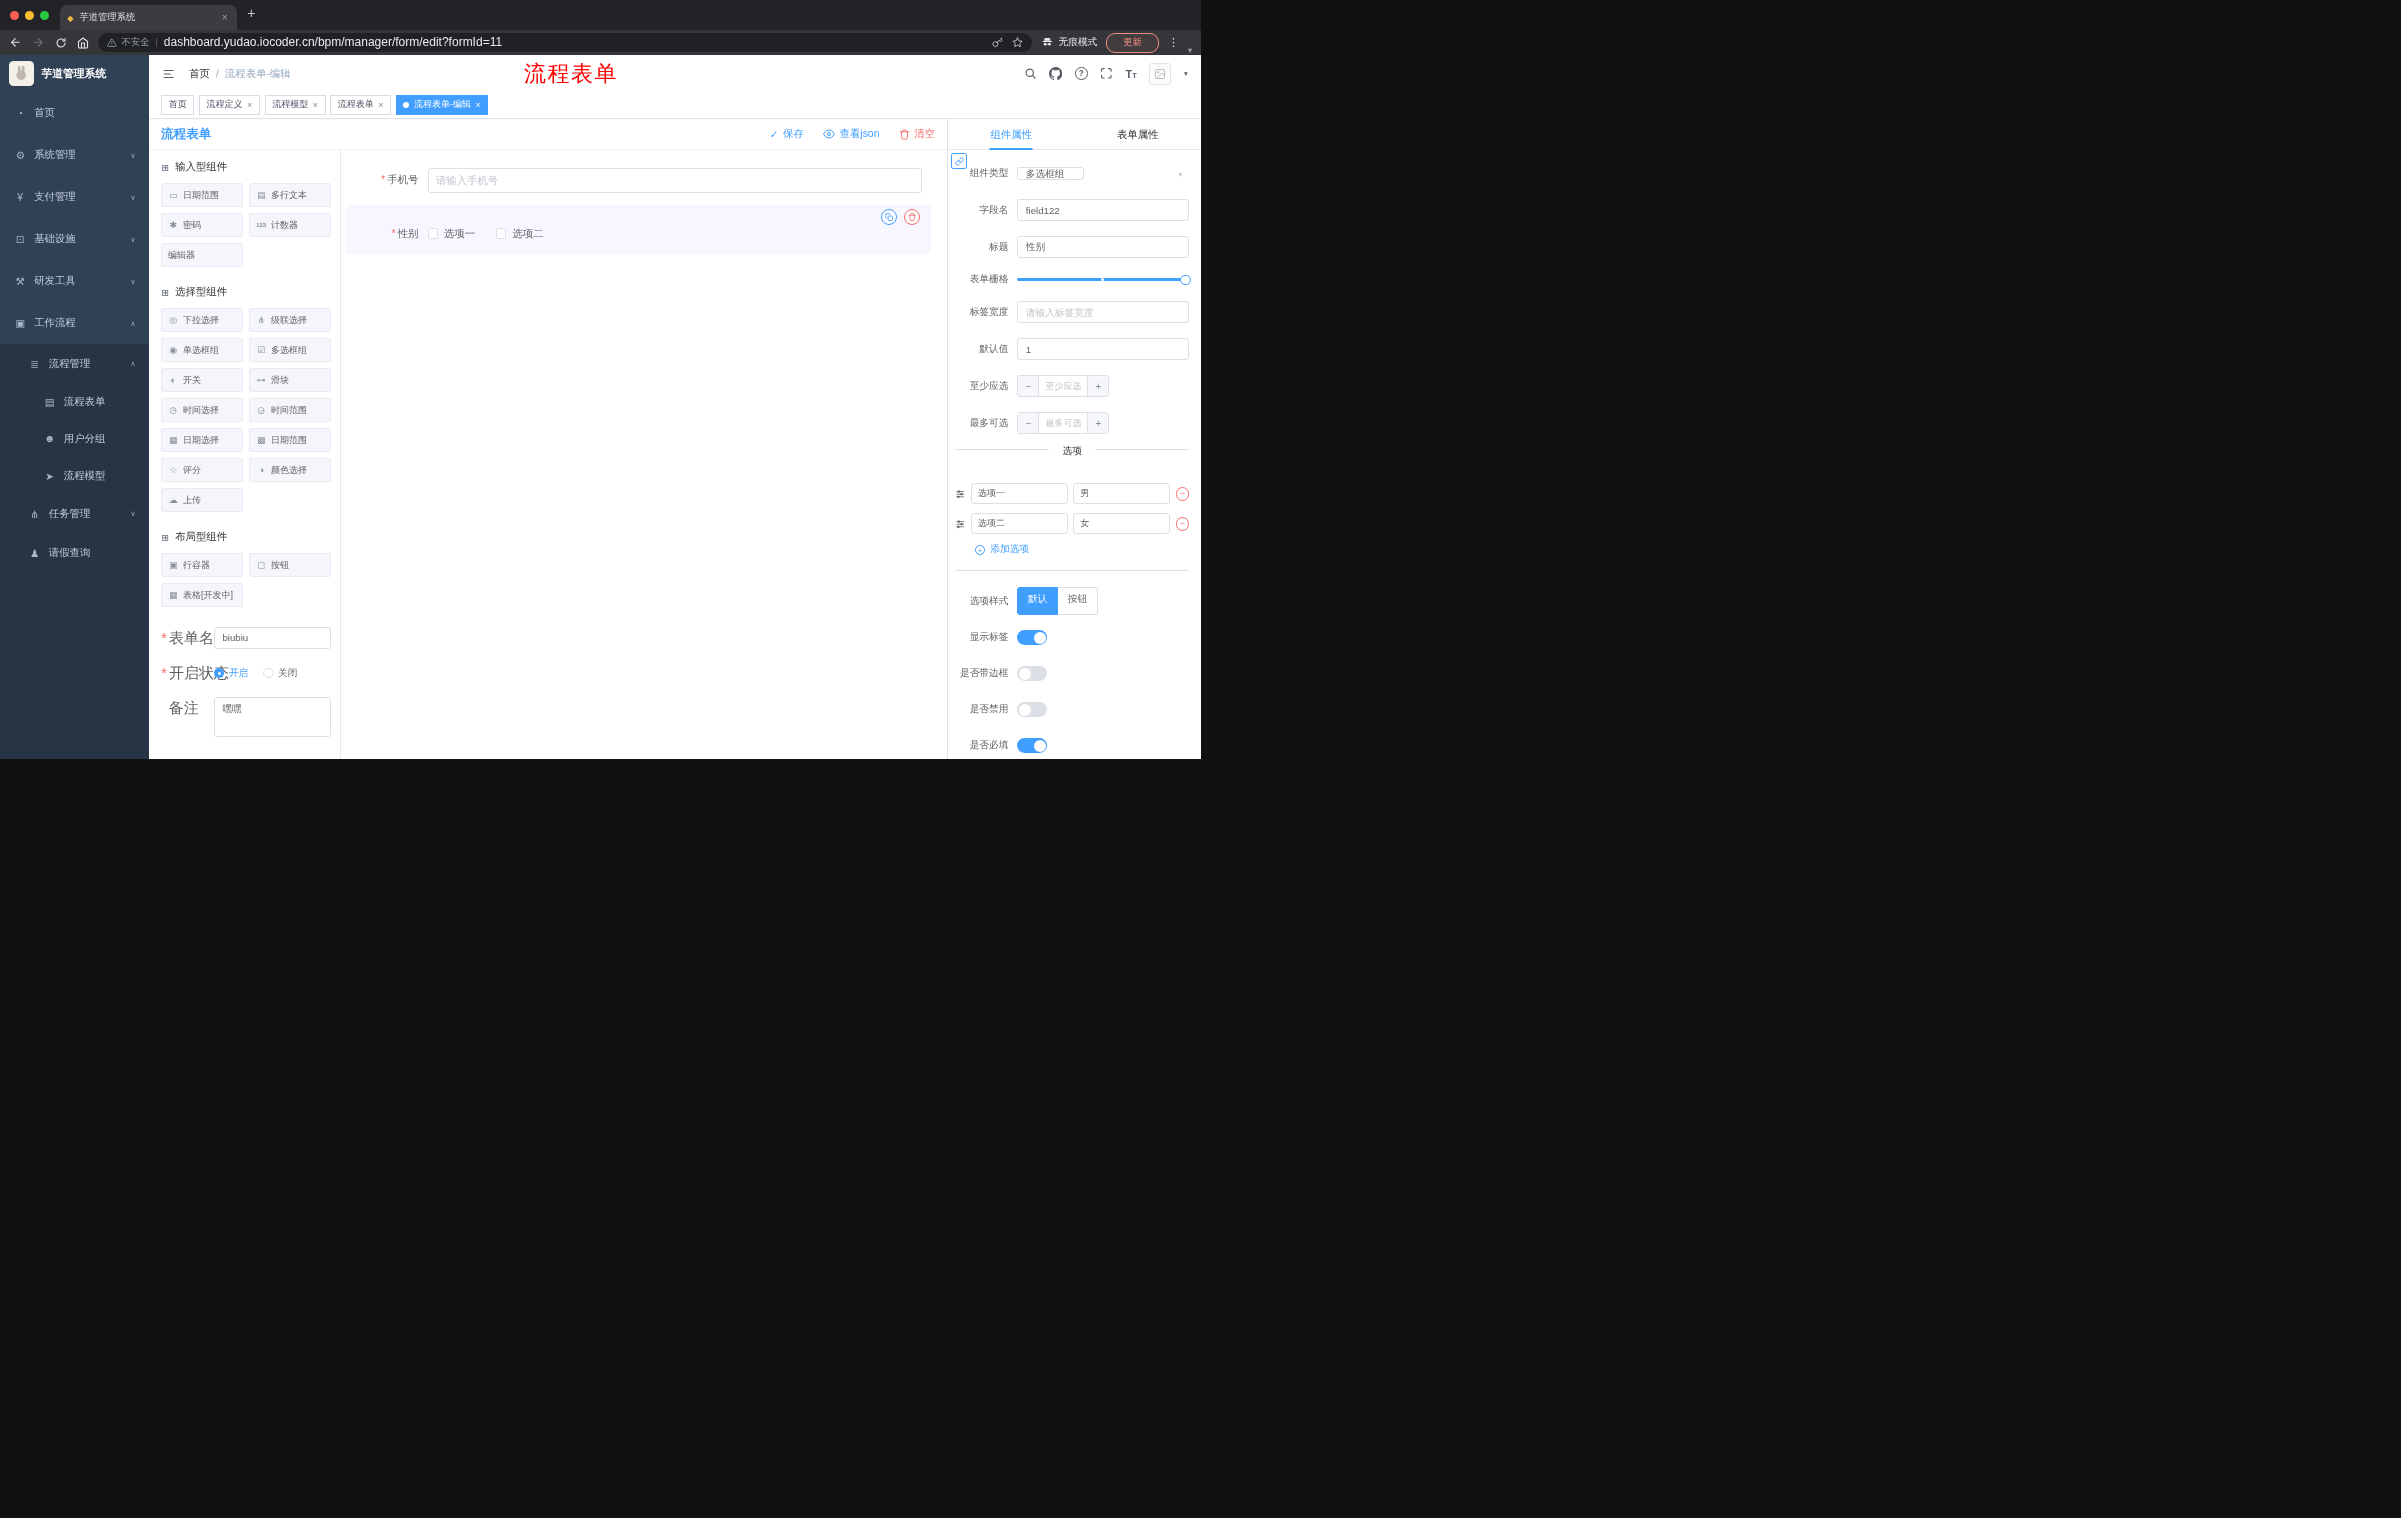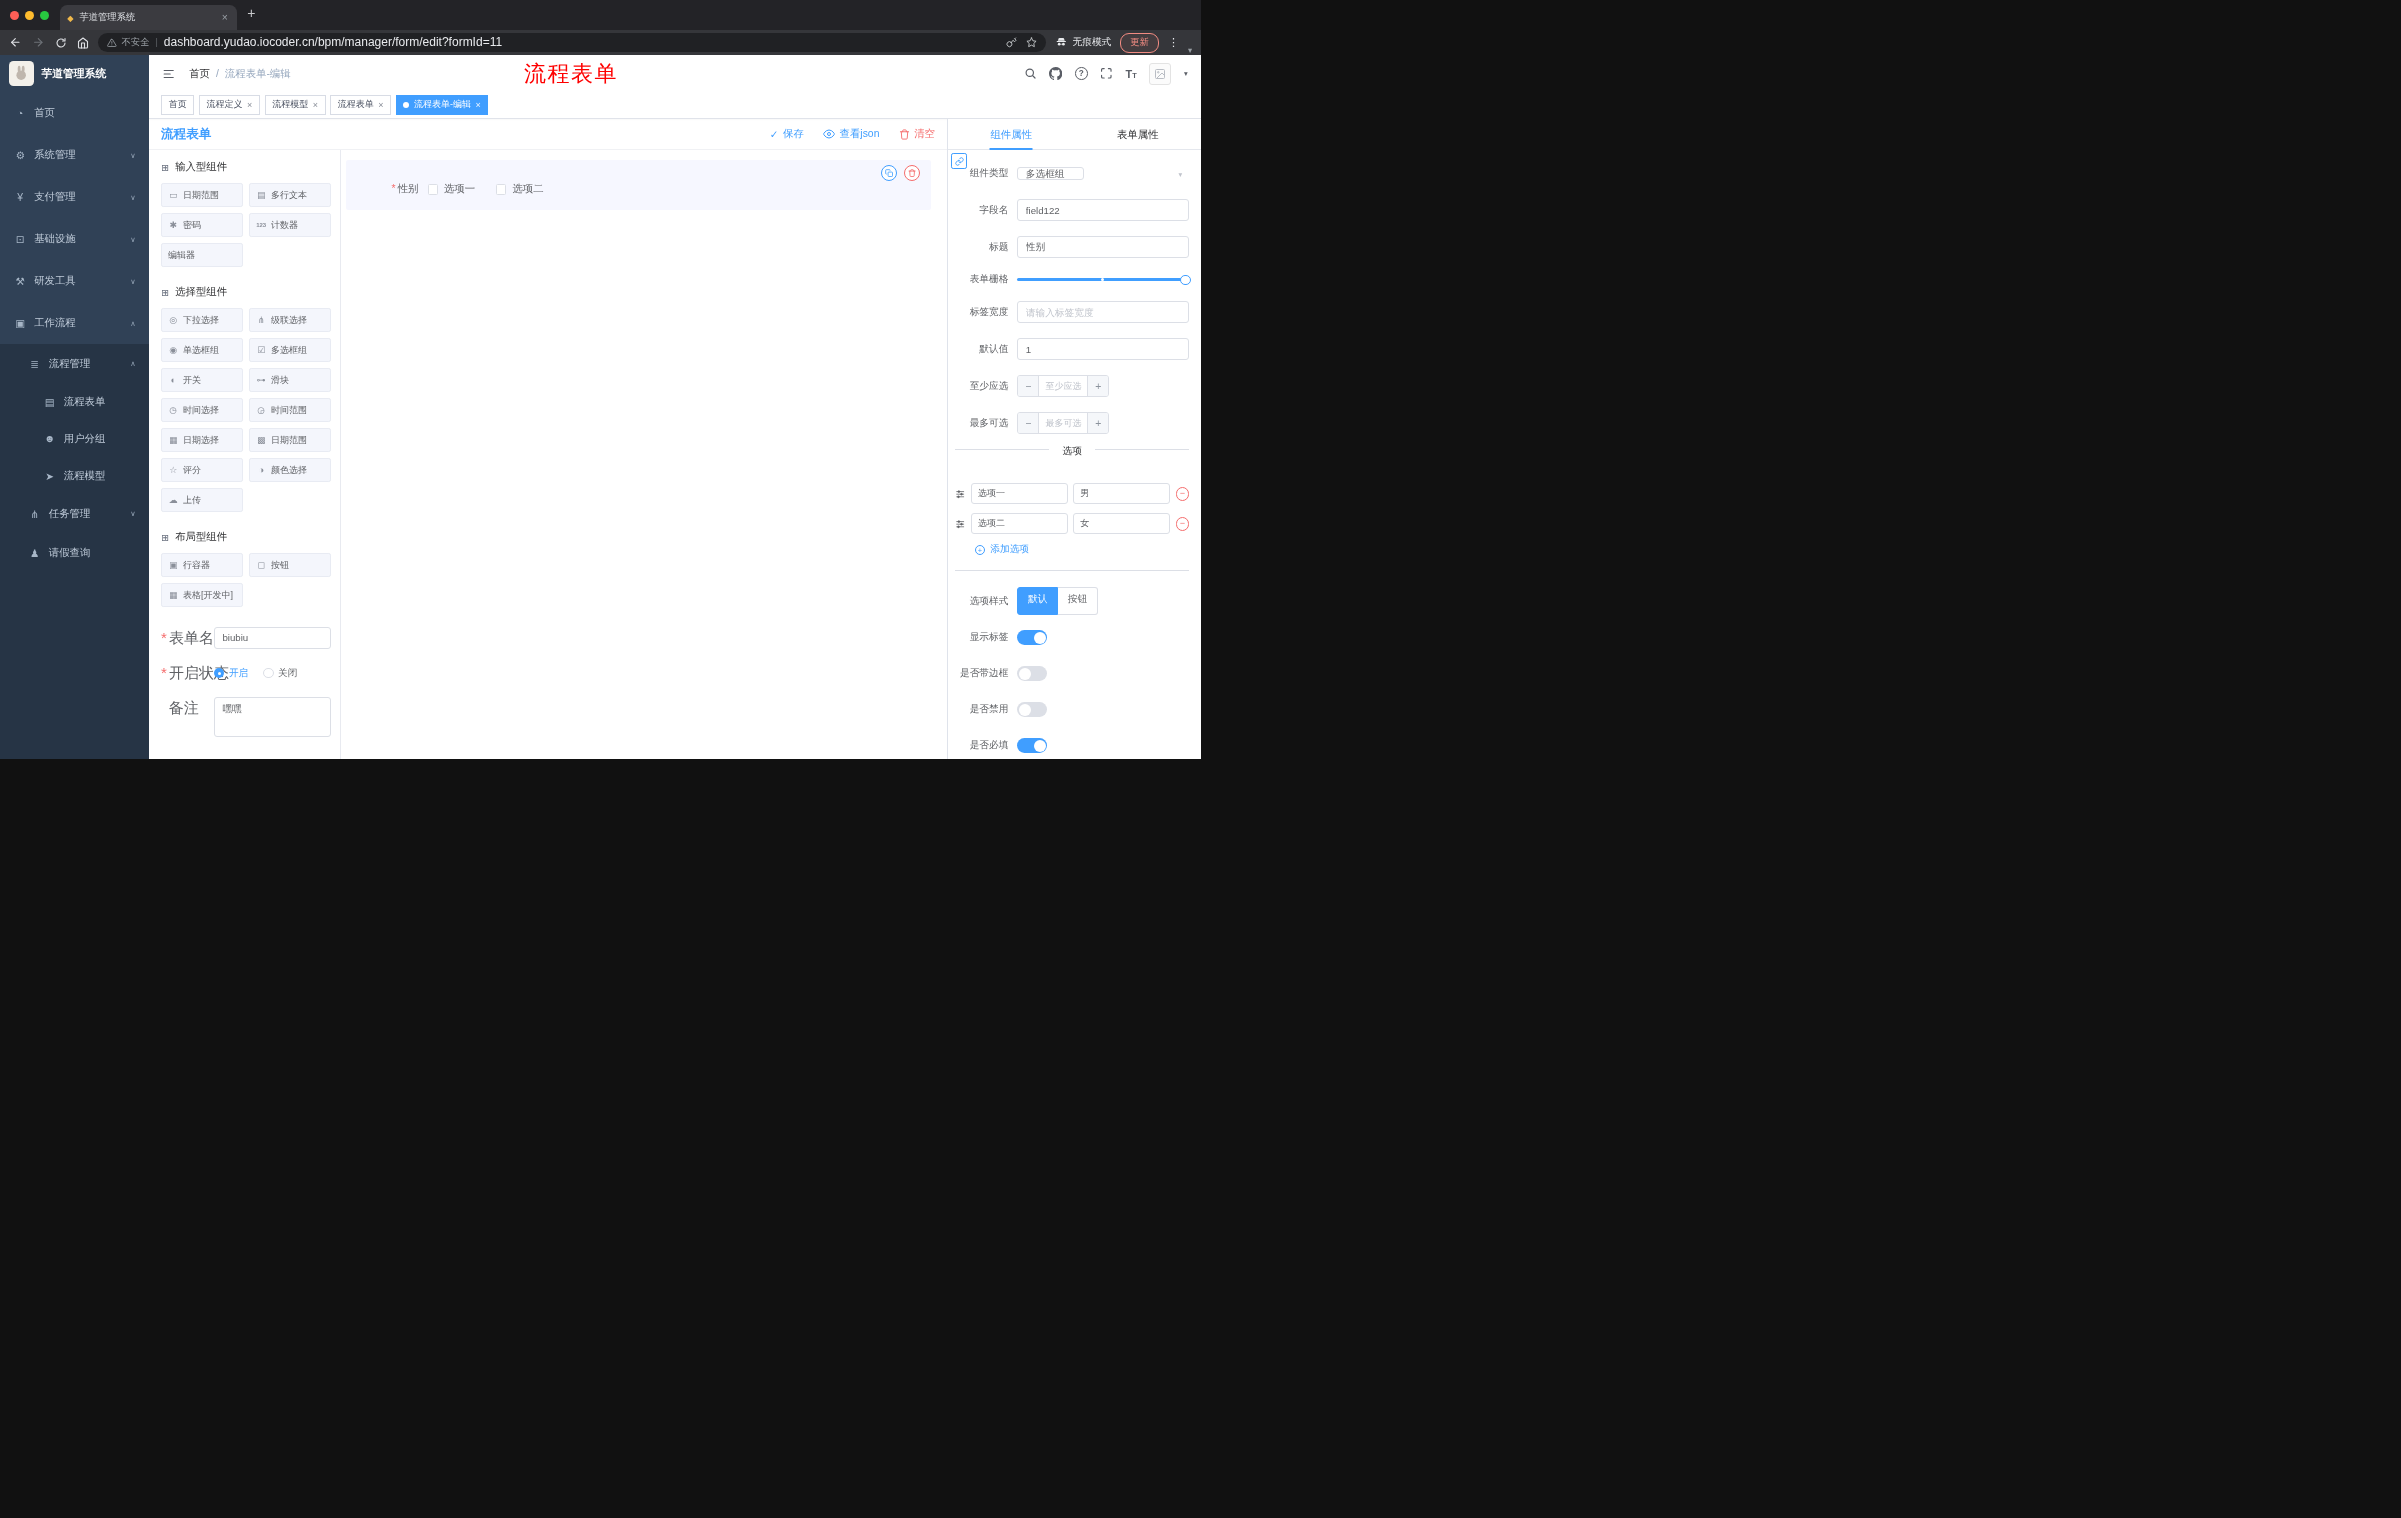--- a/index.html
+++ b/index.html
@@ -20,21 +20,21 @@
 
   .addr { height:25px; background:#35363a; display:flex; align-items:center; padding:0 9px; gap:9px; }
   .navic { display:flex; align-items:center; gap:10.4px; color:#dfe1e5; }
   .navic svg { display:block; }
   .url-pill { flex:1; height:19.3px; background:#202124; border-radius:9.7px; display:flex; align-items:center; padding:0 9px; gap:6px; min-width:0; }
   .sec { color:#9aa0a6; font-size:9.3px; display:flex; align-items:center; gap:4.5px; }
   .pill-div { color:#5f6368; font-size:9px; }
   .url { color:#e8eaed; font-size:12px; white-space:nowrap; overflow:hidden; flex:1; }
   .pill-icons { display:flex; gap:9px; color:#c7cacd; }
   .incog { display:flex; align-items:center; gap:5.2px; color:#e8eaed; font-size:9.7px; white-space:nowrap; }
-  .update-btn { height:20px; padding:0 9px; border:0.7px solid #f28b82; color:#f28b82; background:rgba(242,139,130,.08); border-radius:9px; font-size:9.3px; display:flex; align-items:center; white-space:nowrap; }
+  .update-btn { height:20px; padding:0 16px; border:0.7px solid #f28b82; color:#f28b82; background:rgba(242,139,130,.08); border-radius:9px; font-size:9.3px; display:flex; align-items:center; white-space:nowrap; }
   .kebab { color:#e8eaed; font-size:11px; }
   .mini-chev { color:#9aa0a6; font-size:8.2px; align-self:flex-end; }
 
   
   .app { position:absolute; top:55px; left:0; right:0; bottom:0; display:flex; }
 
   .sidebar { width:149px; flex-shrink:0; background:#304156; color:#bfcbd9; display:flex; flex-direction:column; overflow:hidden; }
   .logo-row { height:37px; display:flex; align-items:center; gap:7.4px; padding:0 9px; flex-shrink:0; }
   .logo-img { width:25px; height:25px; border-radius:4.5px; background:#f3f0ea; display:flex; align-items:center; justify-content:center; flex-shrink:0; }
   .logo-title { color:#fff; font-size:10.8px; font-weight:bold; white-space:nowrap; }
@@ -527,20 +527,28 @@
                   </span>
                 </div>
                 <div class="pf-row top">
                   <span class="pf-label"><span>备注</span></span>
                   <textarea class="inp" style="">嘿嘿</textarea>
                 </div>
               </div>
             </div>
 
             <div class="canvas">
+              <div class="draw-item">
+                <div class="di-row">
+                  <span class="di-label"><span class="req">*</span><span>手机号</span></span>
+                  <span class="di-control">
+                    <input class="inp big" placeholder="请输入手机号" style="">
+                  </span>
+                </div>
+              </div>
 
               <div class="draw-item active">
                 <div class="item-tools">
                   <span class="tool copy">
                     <svg width="8.2" height="8.2" viewBox="0 0 24 24" fill="none" stroke="#409eff" stroke-width="2.4">
                         <rect x="9" y="9" width="13" height="13" rx="2"></rect>
                         <path d="M5 15H4a2 2 0 0 1-2-2V4a2 2 0 0 1 2-2h9a2 2 0 0 1 2 2v1"></path>
                       </svg>
                   </span>
                   <span class="tool del">

